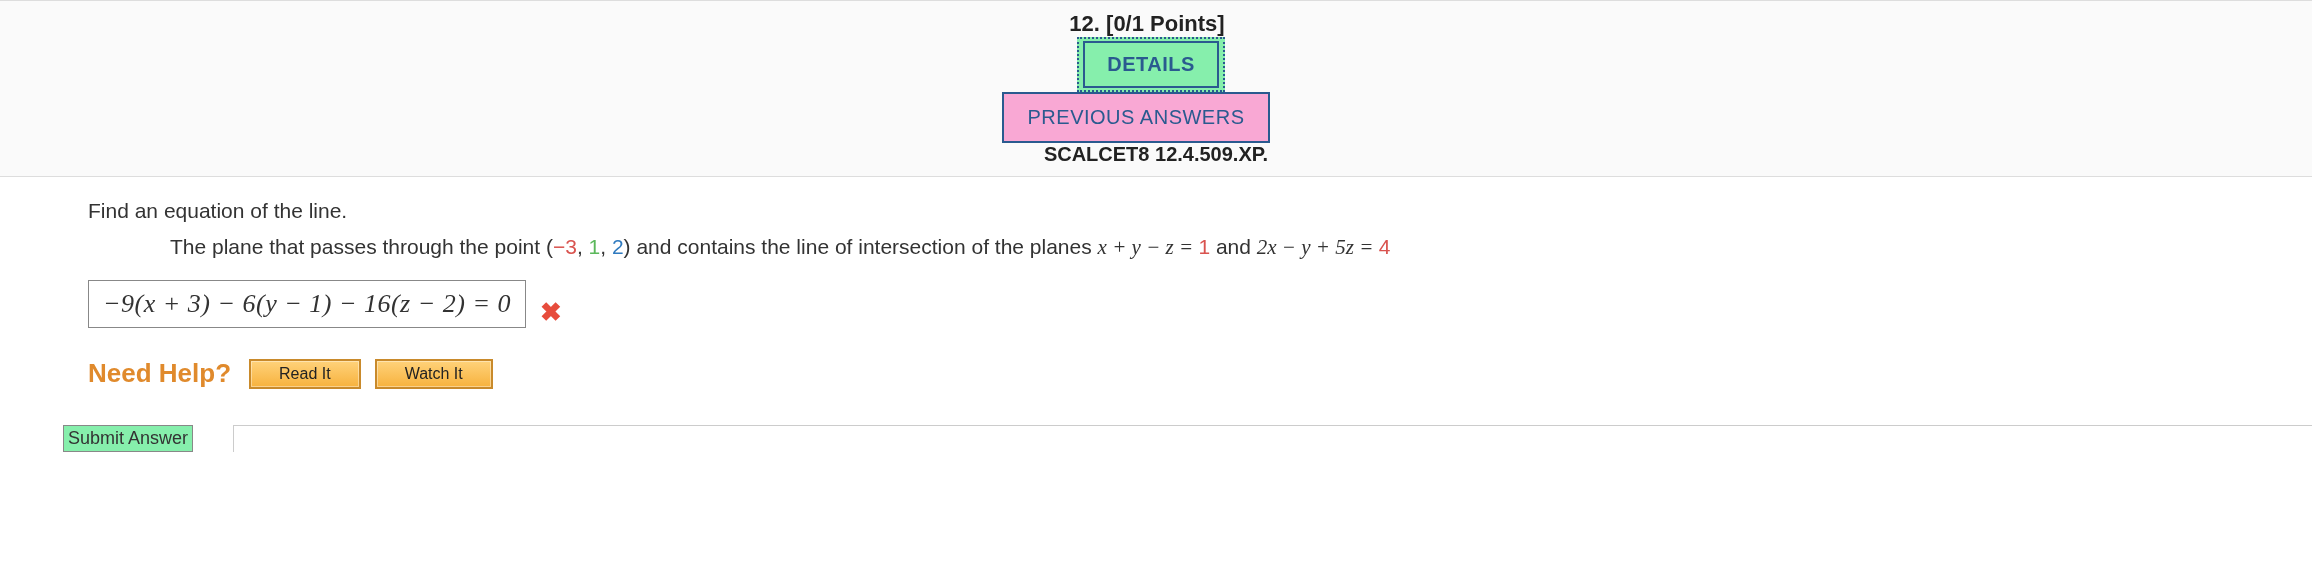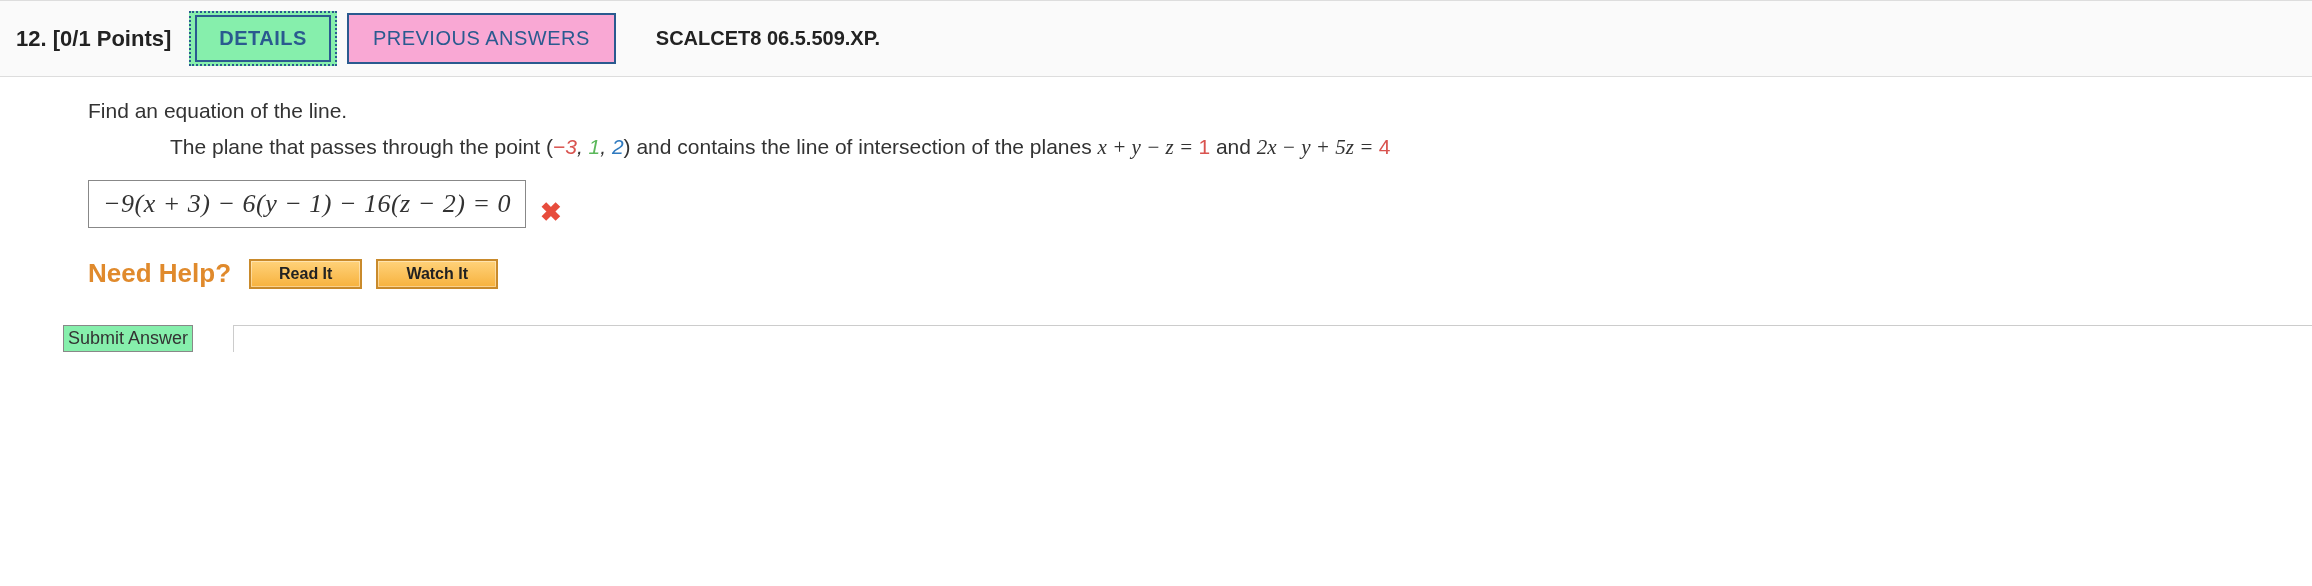--- a/index.html
+++ b/index.html
@@ -13,20 +13,21 @@
   .container {
     width: 2312px;
   }
   .header-bar {
     display: flex;
     align-items: center;
     padding: 10px 16px 10px 16px;
     border-top: 1px solid #ddd;
     border-bottom: 1px solid #ddd;
     background: #fafafa;
+    flex-direction: column;
   }
   .qnum {
     font-weight: 700;
     font-size: 22px;
     color: #222;
     margin-right: 18px;
   }
   .btn-details {
     border: 2px dotted #2a5a8f;
     background: #86efac;
@@ -66,21 +67,21 @@
     margin-bottom: 12px;
   }
   .prompt2 {
     font-size: 21px;
     color: #333;
     margin-left: 82px;
     margin-bottom: 20px;
     font-family: Arial, sans-serif;
   }
   .mathvar { font-style: italic; font-family: Georgia, 'Times New Roman', serif; }
-  .pt { white-space: nowrap; font-style: italic; }
+  .pt { white-space: nowrap; }
   .neg3 { color: #d9534f; }
   .one  { color: #5bb85b; }
   .two  { color: #2f7abf; }
   .eq1  { color: #d9534f; }
   .eq2  { color: #d9534f; }
   .answer-row {
     display: flex;
     align-items: center;
     margin-bottom: 30px;
   }
@@ -109,21 +110,21 @@
     color: #e08a2c;
     font-weight: 700;
     font-size: 26px;
     margin-right: 18px;
   }
   .help-btn {
     background: linear-gradient(#ffd27a, #f7b23e);
     border: 2px solid #c98a2b;
     padding: 4px 28px;
     font-size: 16px;
-    font-weight: 700;
+    font-weight: 400;
     color: #222;
     margin-right: 14px;
     box-shadow: inset 0 0 0 1px rgba(255,255,255,0.4);
     text-align: right;
   }
   .submit-wrap {
     position: relative;
     margin-left: -25px;
   }
   .submit-line {
@@ -158,21 +159,21 @@
 
   <div class="header-bar">
     <span class="qnum">
       <span>12.</span>
       <span>[0/1 Points]</span>
     </span>
     <div class="btn-details">
       <div class="btn-details-inner">DETAILS</div>
     </div>
     <div class="btn-prev">PREVIOUS ANSWERS</div>
-    <div class="source">SCALCET8 06.5.509.XP.</div>
+    <div class="source">SCALCET8 12.4.509.XP.</div>
   </div>
 
   <div class="content">
     <div class="prompt1">Find an equation of the line.</div>
 
     <div class="prompt2">
       <span>The plane that passes through the point  (</span><span class="pt"><span class="neg3">−3</span><span>, </span><span class="one">1</span><span>, </span><span class="two">2</span></span><span>)  and contains the line of intersection of the planes  </span><span class="mathvar">x + y − z = </span><span class="eq1">1</span><span> and </span><span class="mathvar">2x − y + 5z = </span><span class="eq2">4</span>
     </div>
 
     <div class="answer-row">

